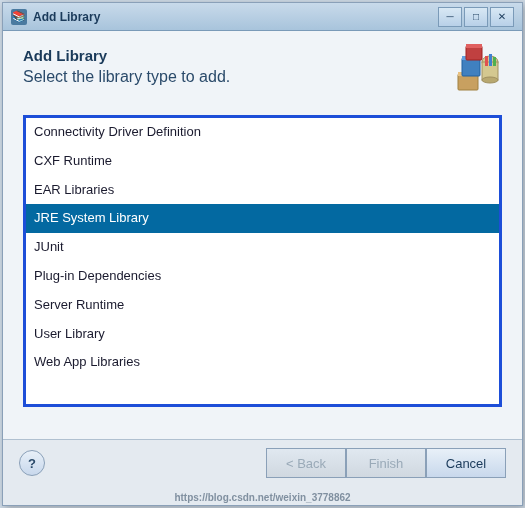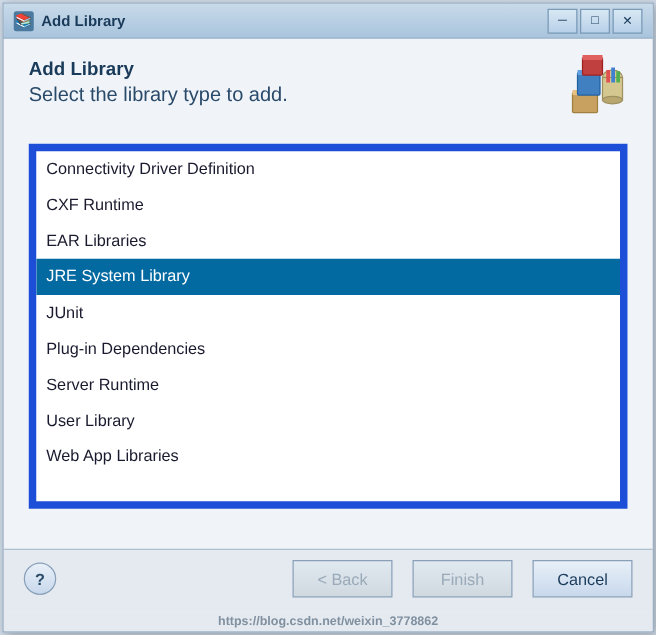--- a/index.html
+++ b/index.html
@@ -118,21 +118,21 @@
     }
 
     .books-icon {
       font-size: 36px;
       line-height: 1;
     }
 
     .list-container {
       flex: 1;
       background: white;
-      border: 6px solid #1d4ed8;
+      border: 3px solid #1d4ed8;
       overflow-y: auto;
       margin-bottom: 16px;
     }
 
     .list-item {
       padding: 4px 8px;
       cursor: pointer;
       color: #1a1a2e;
       font-size: 13px;
       line-height: 1.6;
@@ -163,21 +163,21 @@
       align-items: center;
       justify-content: center;
       font-size: 13px;
       font-weight: bold;
       color: #2a4a6a;
       margin-right: auto;
     }
 
     .footer-buttons {
       display: flex;
-      gap: 16px;
+      gap: 0;
     }
 
     .btn {
       height: 30px;
       padding: 0 18px;
       border: 1px solid #8aa0b8;
       cursor: pointer;
       font-size: 13px;
       background: linear-gradient(to bottom, #e8f0f8, #c8d8ec);
       color: #1a3a5a;

